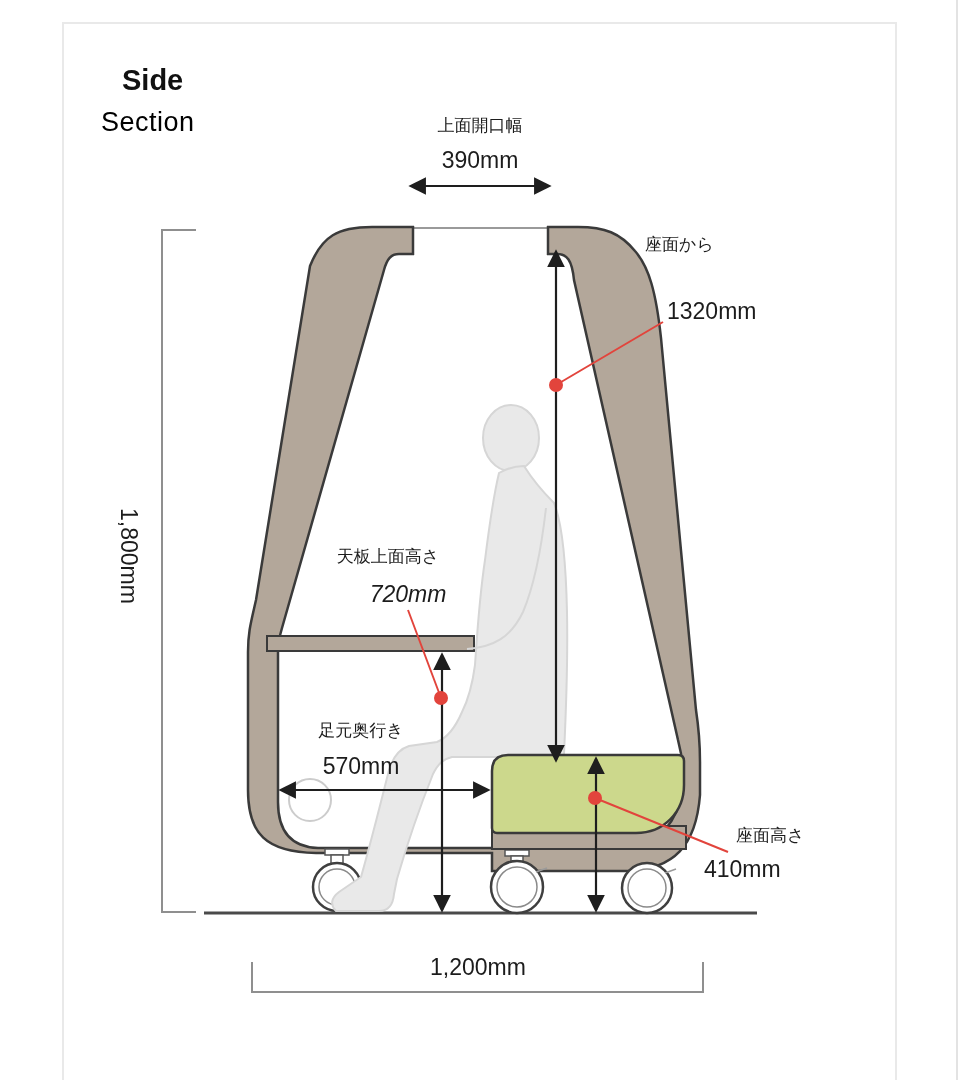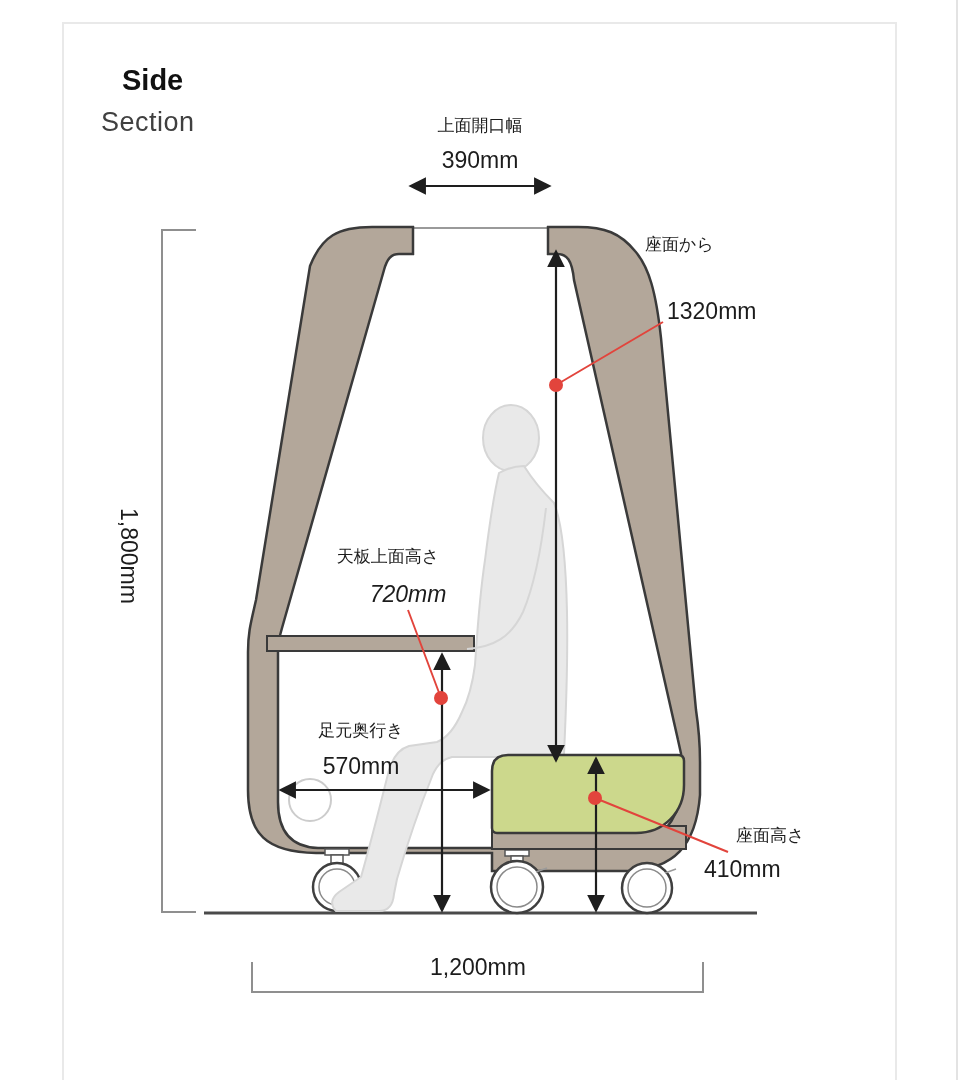--- a/index.html
+++ b/index.html
@@ -12,21 +12,21 @@
          font-family:"Liberation Sans","DejaVu Sans",sans-serif;color:#1c1c1c;}
   .card{position:absolute;left:62px;top:22px;width:835px;height:1400px;
         border:2px solid var(--c-border);background:#fff;box-sizing:border-box;}
   .edge-line{position:absolute;left:956px;top:0;width:2px;height:1080px;background:#e3e3e3;}
   svg.diagram{position:absolute;left:0;top:0;z-index:2;}
   .lbl{position:absolute;z-index:3;white-space:nowrap;line-height:1.25;}
   .jp{font-size:17px;}
   .num{font-size:23px;}
   .center{transform:translateX(-50%);}
   .title{left:102px;top:62px;font-size:29px;font-weight:700;color:#111;margin-left:20px;}
-  .subtitle{left:101px;top:106px;font-size:27px;font-weight:400;color:#404040;letter-spacing:.5px;}
+  .subtitle{left:101px;top:106px;font-size:27px;font-weight:400;color:#000000;letter-spacing:.5px;}
   .lbl-open{left:480px;top:115px;}
   .val-open{left:480px;top:146px;text-align:center;}
   .val-h1800{left:129px;top:556px;transform:translate(-50%,-50%) rotate(90deg);}
   .lbl-stc1{left:645px;top:234px;}
   .lbl-stc2{left:645px;top:263px;}
   .val-stc{left:667px;top:297px;}
   .lbl-desk{left:388px;top:546px;}
   .val-desk{left:408px;top:580px;font-style:italic;}
   .lbl-foot{left:361px;top:720px;}
   .val-foot{left:361px;top:752px;}

